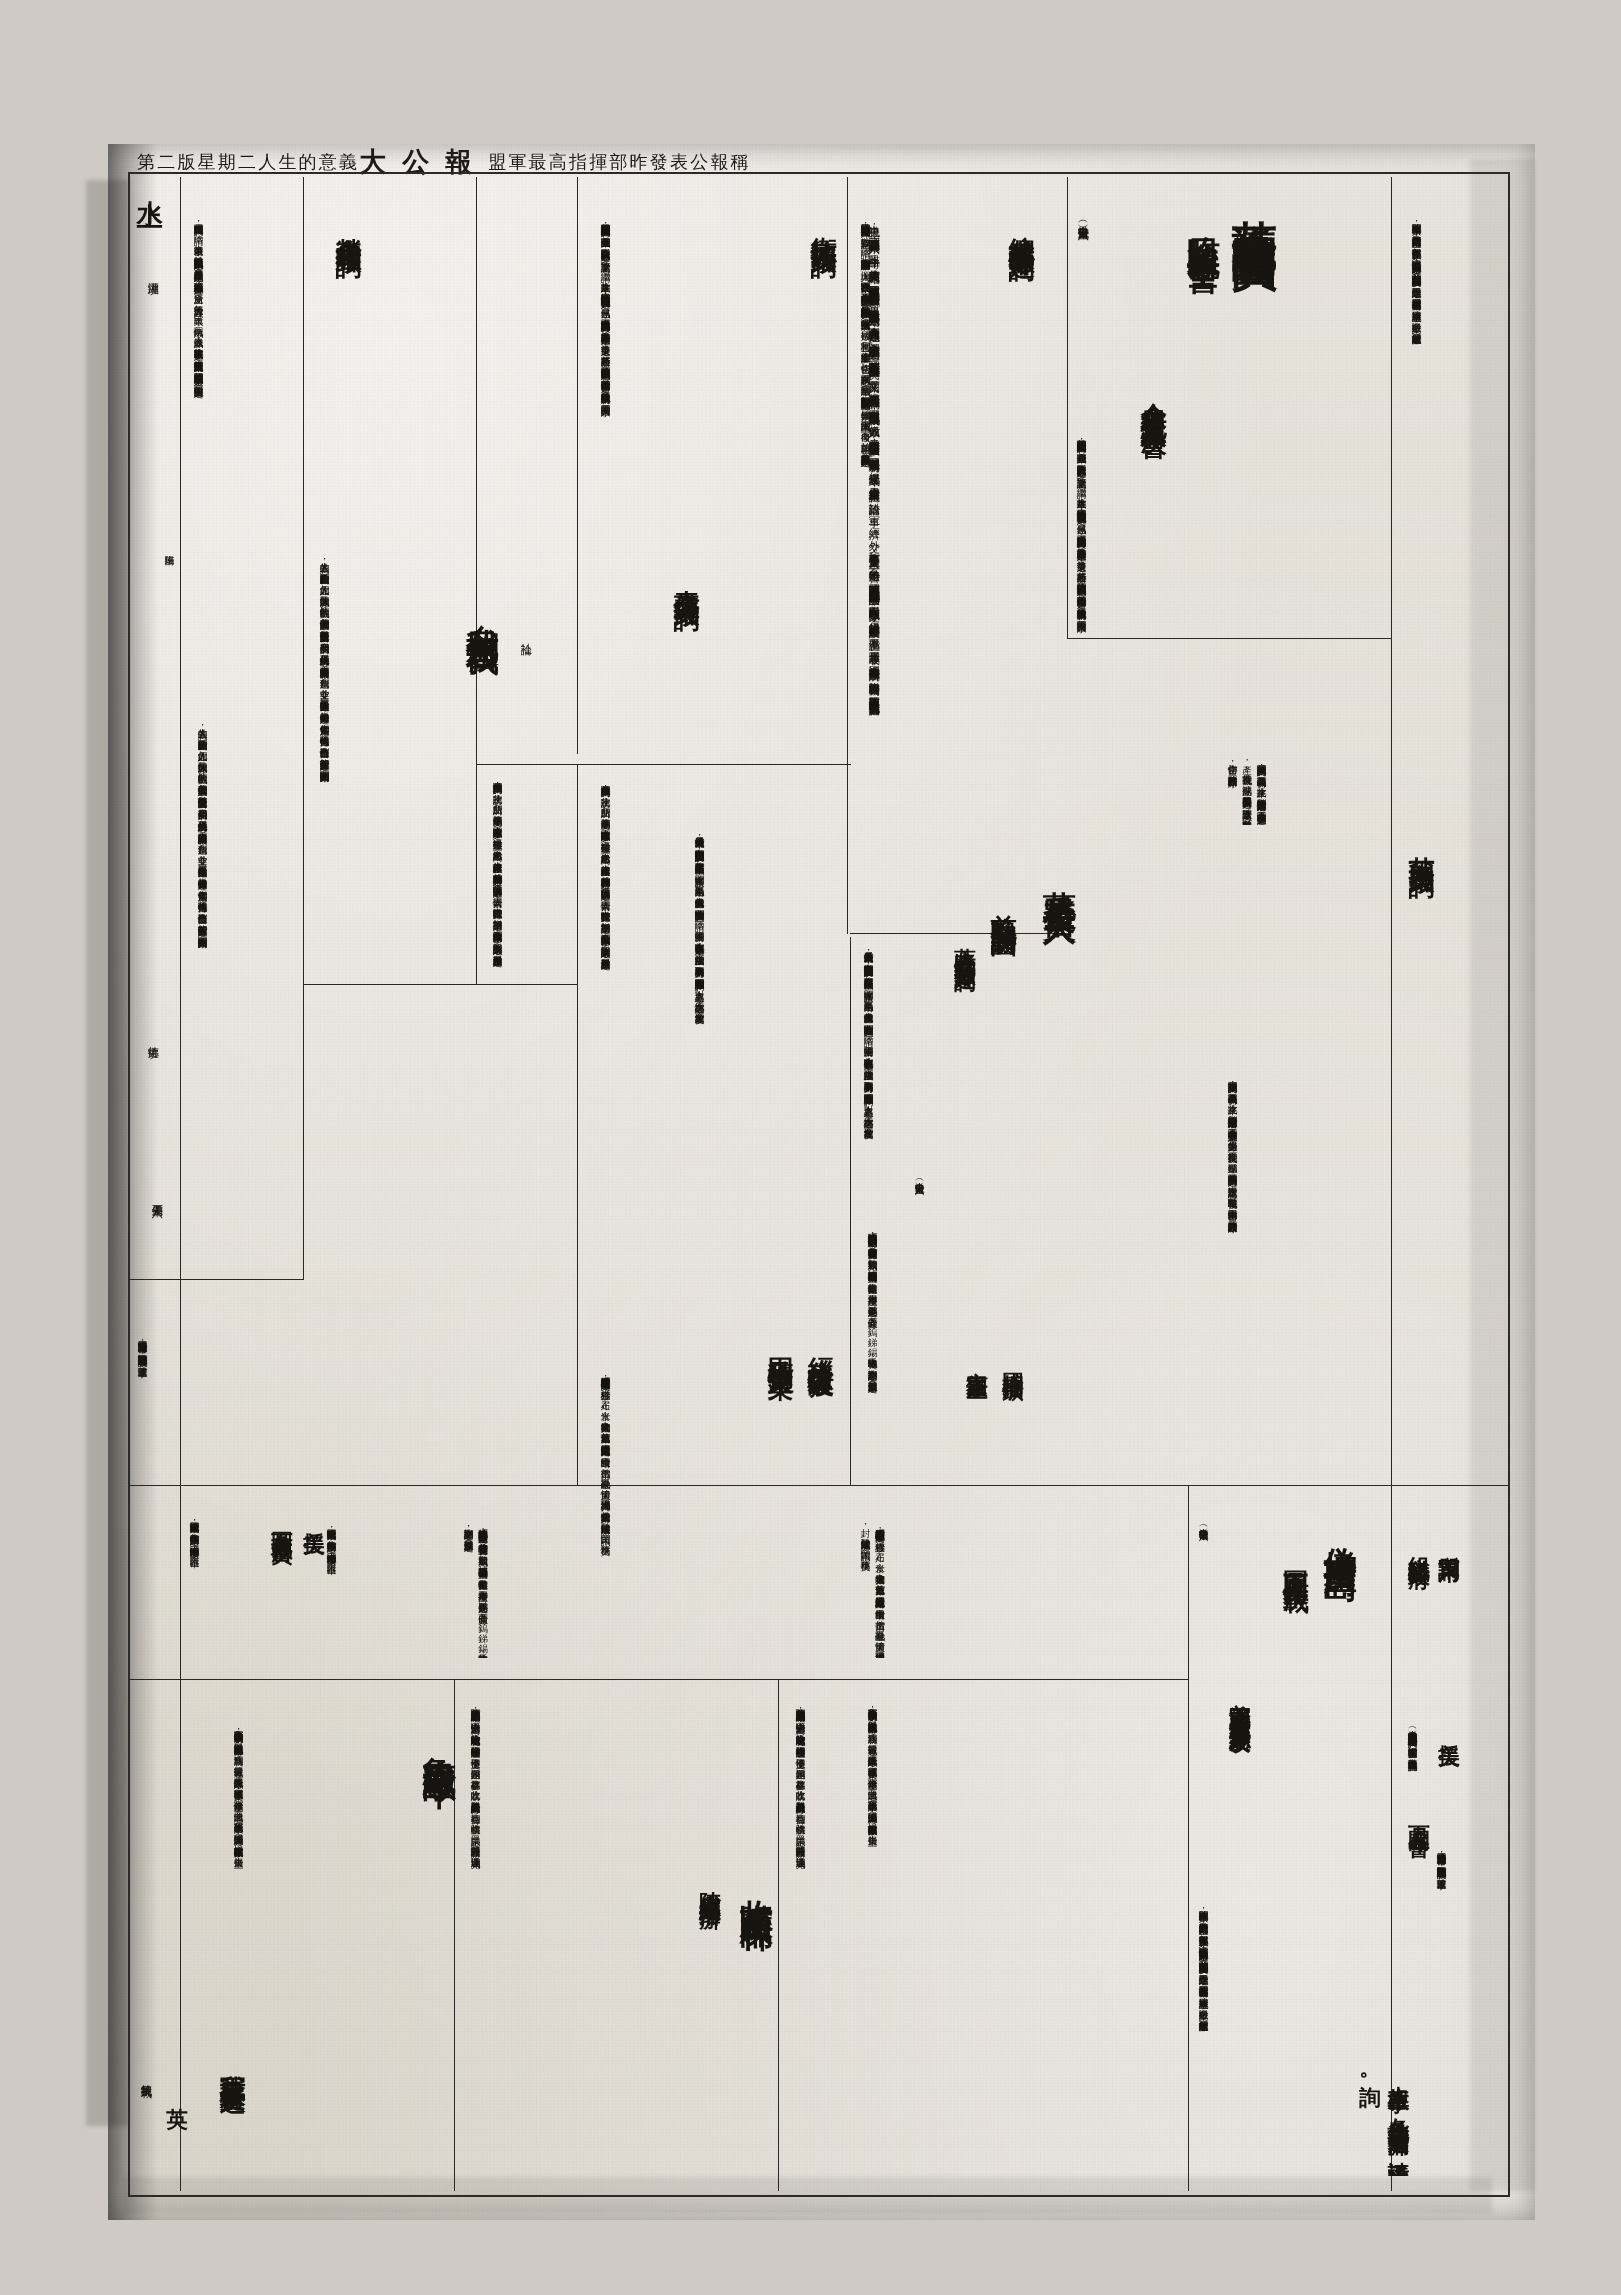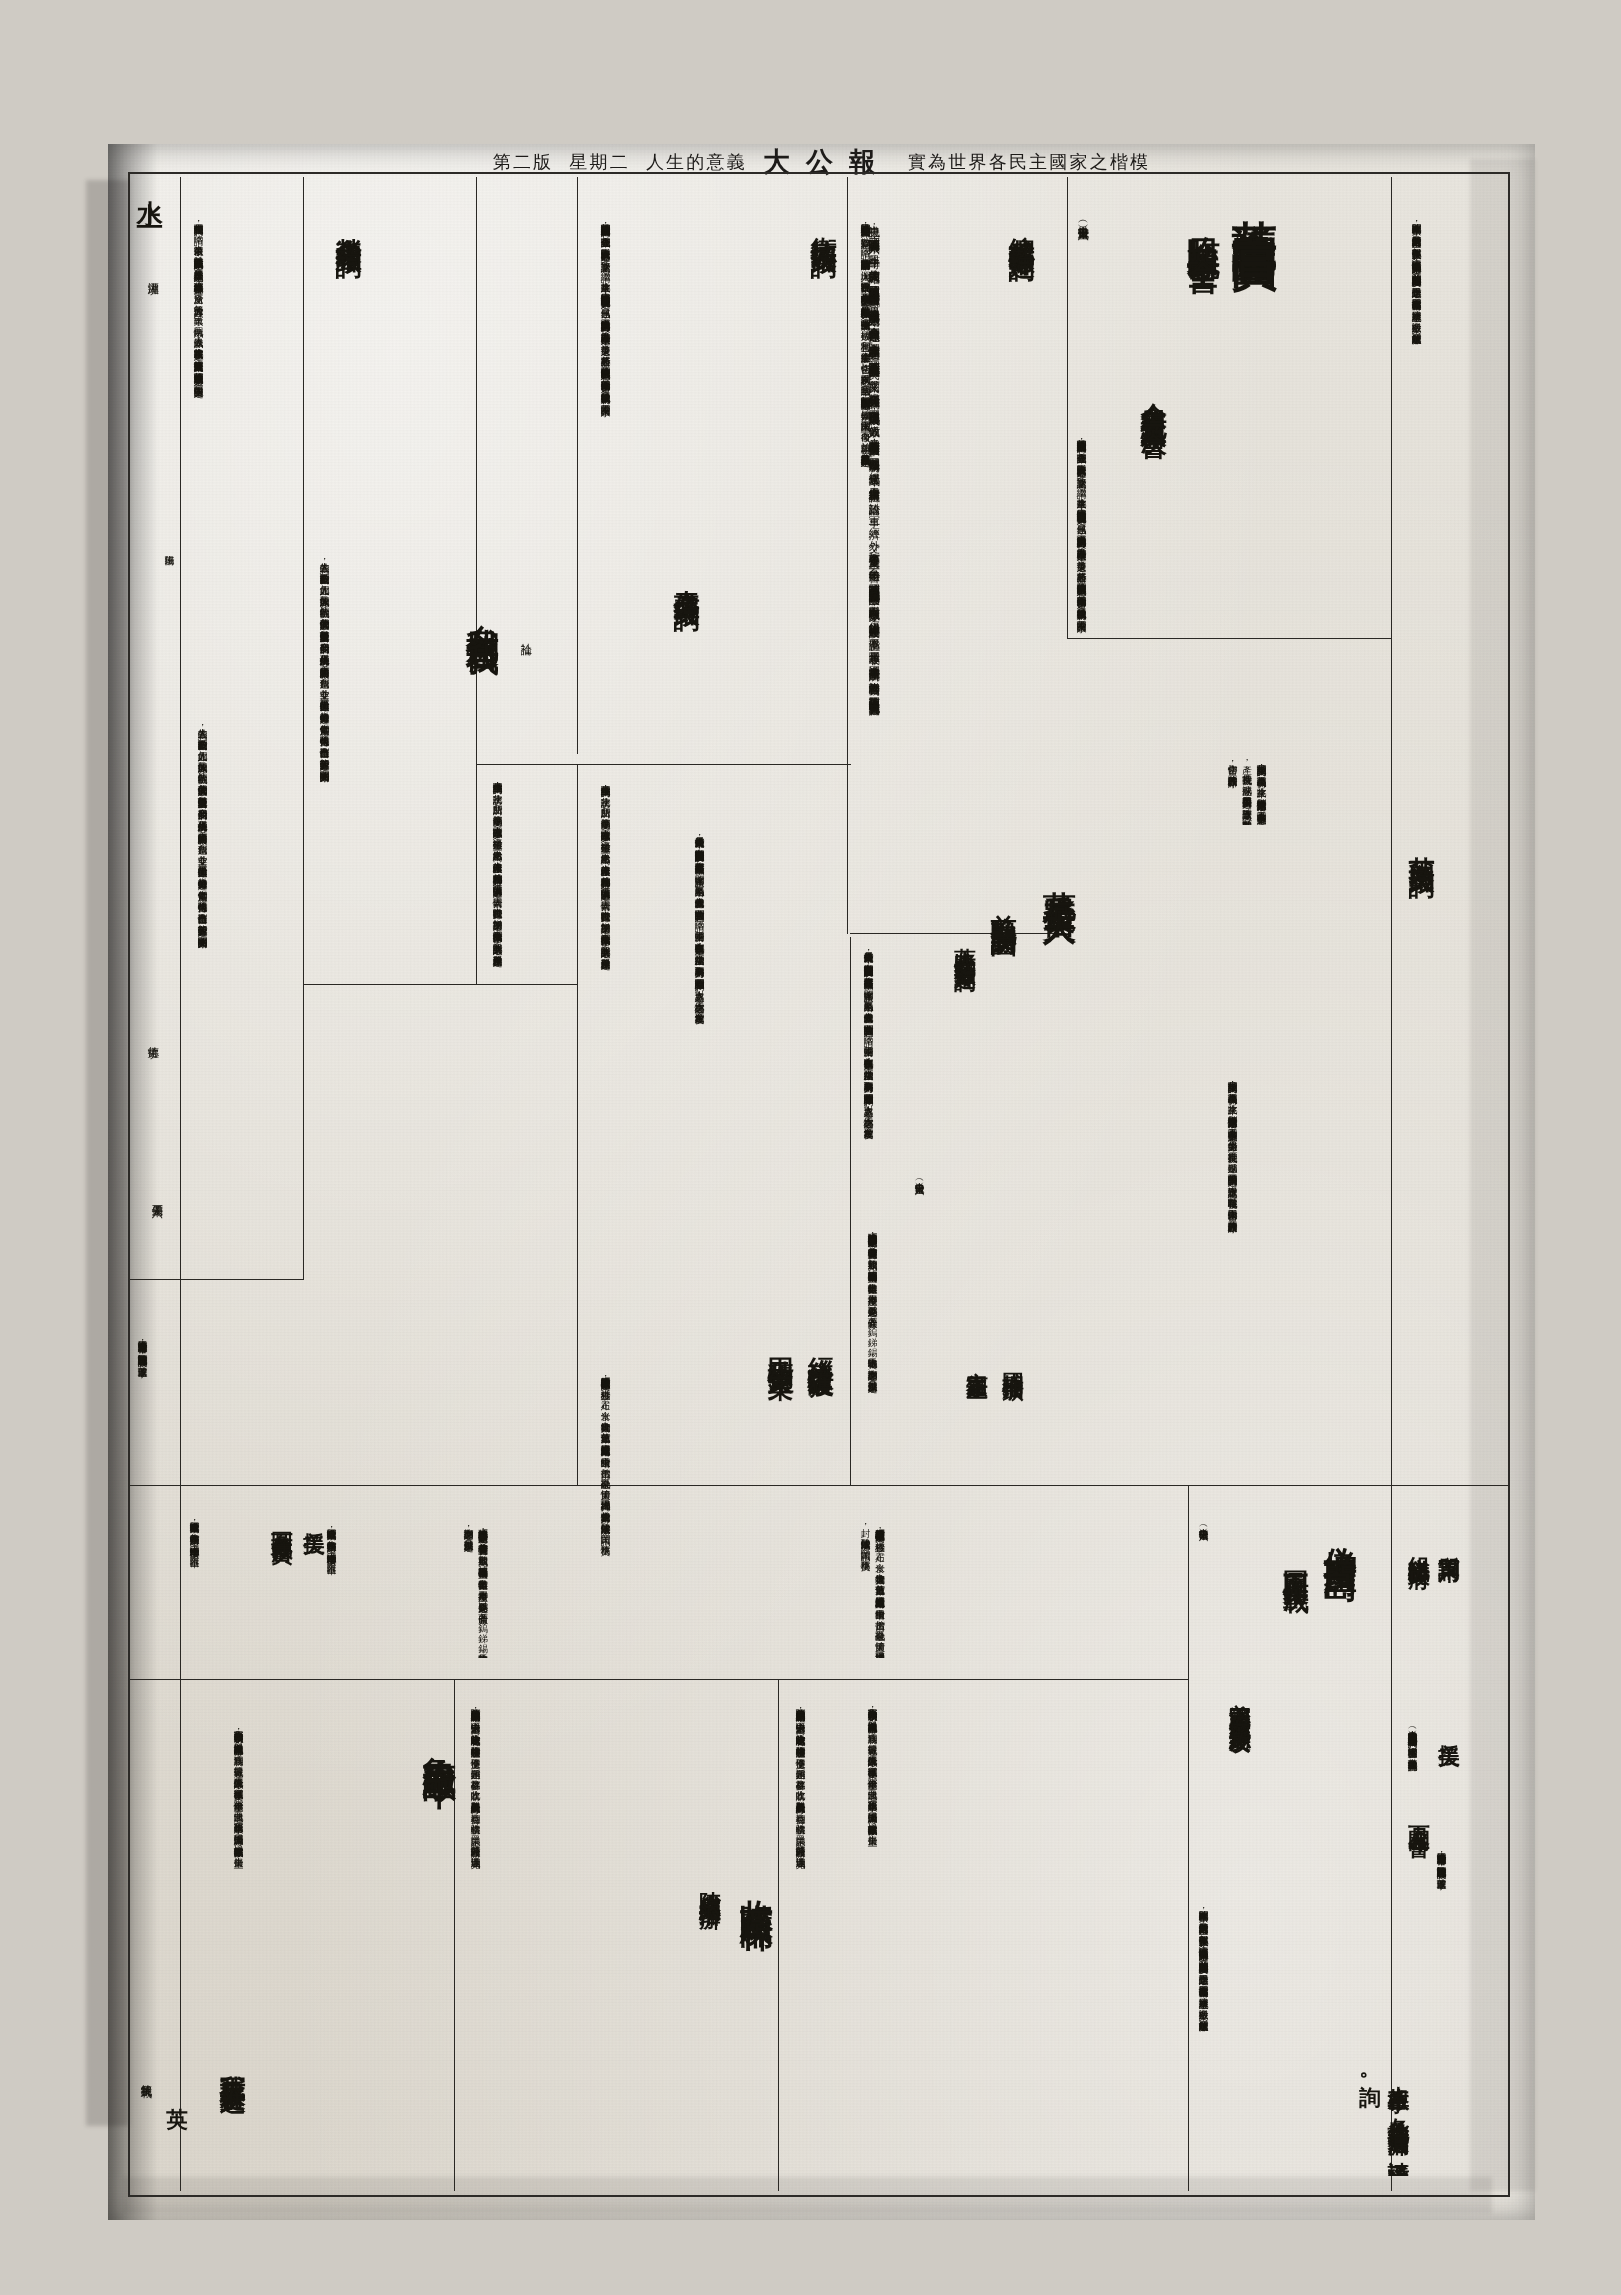--- a/index.html
+++ b/index.html
@@ -47,24 +47,23 @@
     box-sizing: border-box;
   }
 
   
   .masthead {
     position: absolute;
     left: 137px; top: 141px;
     width: 1369px; height: 42px;
     display: flex;
     align-items: center;
-    justify-content: center;
+    justify-content: flex-start;
     font-family: Liberation Serif, serif;
     color: #1d1b19;
-    gap: 16px;
   }
   .masthead .seg {
     font-size: 18px;
     letter-spacing: 2.2px;
     white-space: nowrap;
   }
   .masthead .title {
     font-size: 27px;
     letter-spacing: 16px;
     font-weight: bold;
@@ -130,21 +129,21 @@
   <div class="edge-dark" style="left:108px;top:144px;width:50px;height:2076px;"></div>
   <div class="smear" style="left:86px;top:180px;width:43px;height:1946px;"></div>
   <div class="smear" style="left:1470px;top:159px;width:65px;height:2032px;opacity:.5;"></div>
   <div class="smear" style="left:123px;top:2177px;width:1369px;height:36px;opacity:.5;"></div>
 
   <div class="masthead">
     <div class="seg">第二版</div>
     <div class="seg">星期二</div>
     <div class="seg">人生的意義</div>
     <div class="title">大公報</div>
-    <div class="seg">實為世界各民主國家之楷模</div>
+    <div class="seg">盟軍最高指揮部昨發表公報稱</div>
   </div>
 
   <div id="frame"></div>
 
   <div class="rule-v" style="left:180px;top:177px;height:2014px;"></div>
   <div class="rule-v" style="left:303px;top:177px;height:1103px;"></div>
   <div class="rule-v" style="left:476px;top:177px;height:807px;"></div>
   <div class="rule-v" style="left:577px;top:177px;height:577px;"></div>
   <div class="rule-v" style="left:847px;top:177px;height:757px;"></div>
   <div class="rule-v" style="left:1067px;top:177px;height:461px;"></div>

